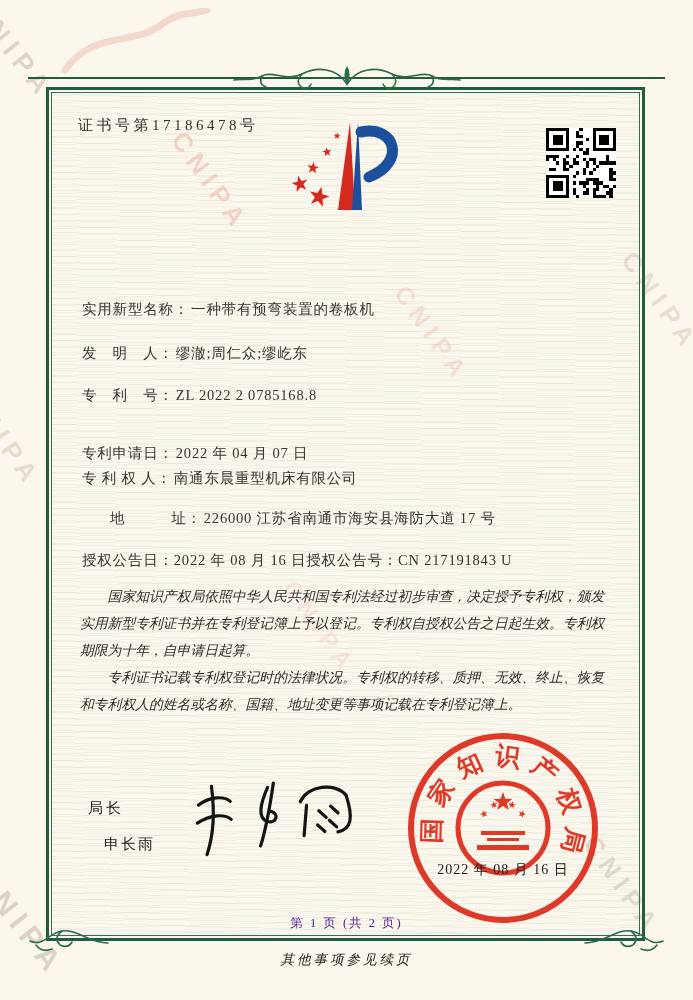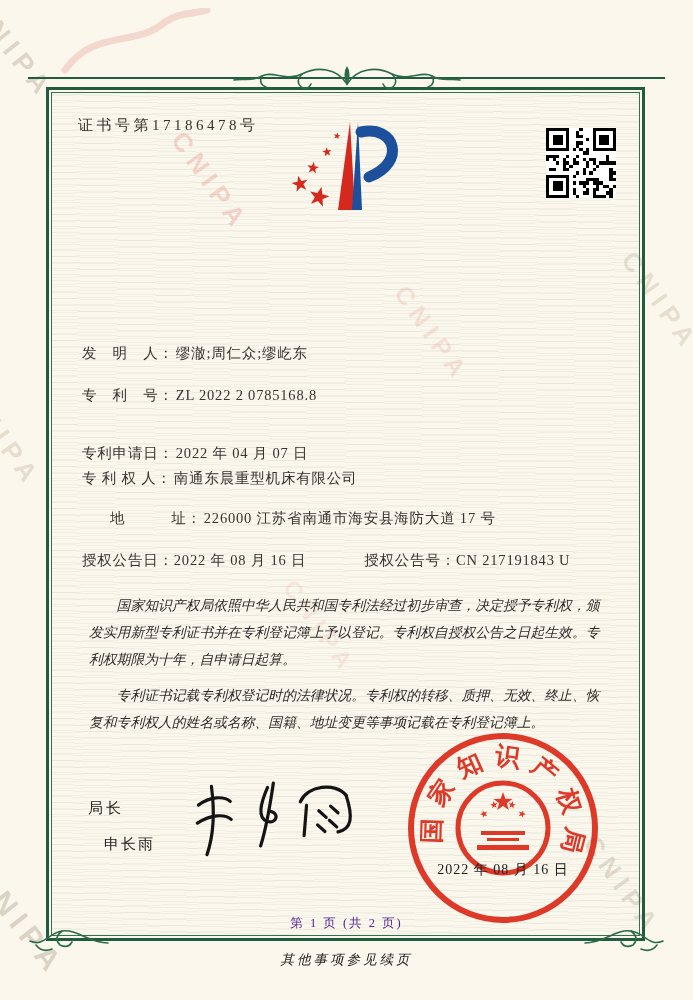--- a/index.html
+++ b/index.html
@@ -27,24 +27,24 @@
       repeating-linear-gradient(1.5deg, rgba(110,150,130,0.09) 0 1px, rgba(0,0,0,0) 1px 6px),
       repeating-linear-gradient(-1.5deg, rgba(110,150,130,0.07) 0 1px, rgba(0,0,0,0) 1px 7px);
   }
   .cert-no{position:absolute; left:78px; top:116px; font-size:15px; letter-spacing:3.5px; color:#35322d; z-index:4;}
   .logo{position:absolute; left:278px; top:118px; z-index:4;}
   .qr{position:absolute; left:546px; top:128px; width:70px; height:70px; background:#fff; z-index:4;}
   .title{position:absolute; left:0; top:216px; width:100%; text-align:center;
     font-size:31px; font-weight:bold; letter-spacing:9px; color:#141414; z-index:4;}
   .row{position:absolute; left:82px; font-size:14.5px; letter-spacing:0.8px; color:#363330; z-index:4; white-space:nowrap;}
   .row .lbl{margin-right:2px;}
-  .grant .val2{margin-left:58px;}
+  .grant .val2{}
   .paras{position:absolute; left:80px; top:584px; width:534px; font-size:13.8px;
     line-height:1.95; font-style:italic; color:#2c2a28; z-index:4;}
-  .paras p{margin:9px; text-indent:2em;}
+  .paras p{margin:0; text-indent:2em;}
   .signer-title{position:absolute; left:88px; top:799px; font-size:15px; letter-spacing:3px; color:#242220; z-index:5;}
   .signer-name{position:absolute; left:88px; top:835px; font-size:15px; letter-spacing:2px; color:#242220; z-index:5;margin-left:16px;}
   .signature{position:absolute; left:185px; top:773px; z-index:5;}
   .seal{position:absolute; left:403px; top:728px; opacity:0.92; z-index:5;}
   .seal-date{position:absolute; left:408px; top:861px; width:190px; text-align:center;
     font-size:14px; letter-spacing:1px; color:#1b1b1b; z-index:6;}
   .page-no{position:absolute; left:0; top:915px; width:100%; text-align:center;
     font-size:12.5px; letter-spacing:2px; color:#4c1d95; z-index:4;}
   .footer-note{position:absolute; left:0; top:951px; width:100%; text-align:center;
     font-size:13.5px; letter-spacing:3px; font-style:italic; color:#242220; z-index:4;}
@@ -219,20 +219,23 @@
         <rect x="2" y="2" width="3" height="3"></rect>
         <rect x="14" y="0" width="7" height="7"></rect>
         <rect x="15" y="1" width="5" height="5" fill="#ffffff"></rect>
         <rect x="16" y="2" width="3" height="3"></rect>
         <rect x="0" y="14" width="7" height="7"></rect>
         <rect x="1" y="15" width="5" height="5" fill="#ffffff"></rect>
         <rect x="2" y="16" width="3" height="3"></rect>
       </svg></div>
 
 
+  <div class="row" style="top:300px;">
+    <span class="lbl">实用新型名称：</span><span>一种带有预弯装置的卷板机</span>
+  </div>
   <div class="row" style="top:344px;">
     <span class="lbl">发　明　人：</span><span>缪澈;周仁众;缪屹东</span>
   </div>
   <div class="row" style="top:386px;">
     <span class="lbl">专　利　号：</span><span>ZL 2022 2 0785168.8</span>
   </div>
   <div class="row" style="top:426px;margin-top:18px;">
     <span class="lbl">专利申请日：</span><span>2022 年 04 月 07 日</span>
   </div>
   <div class="row" style="top:469px;">

